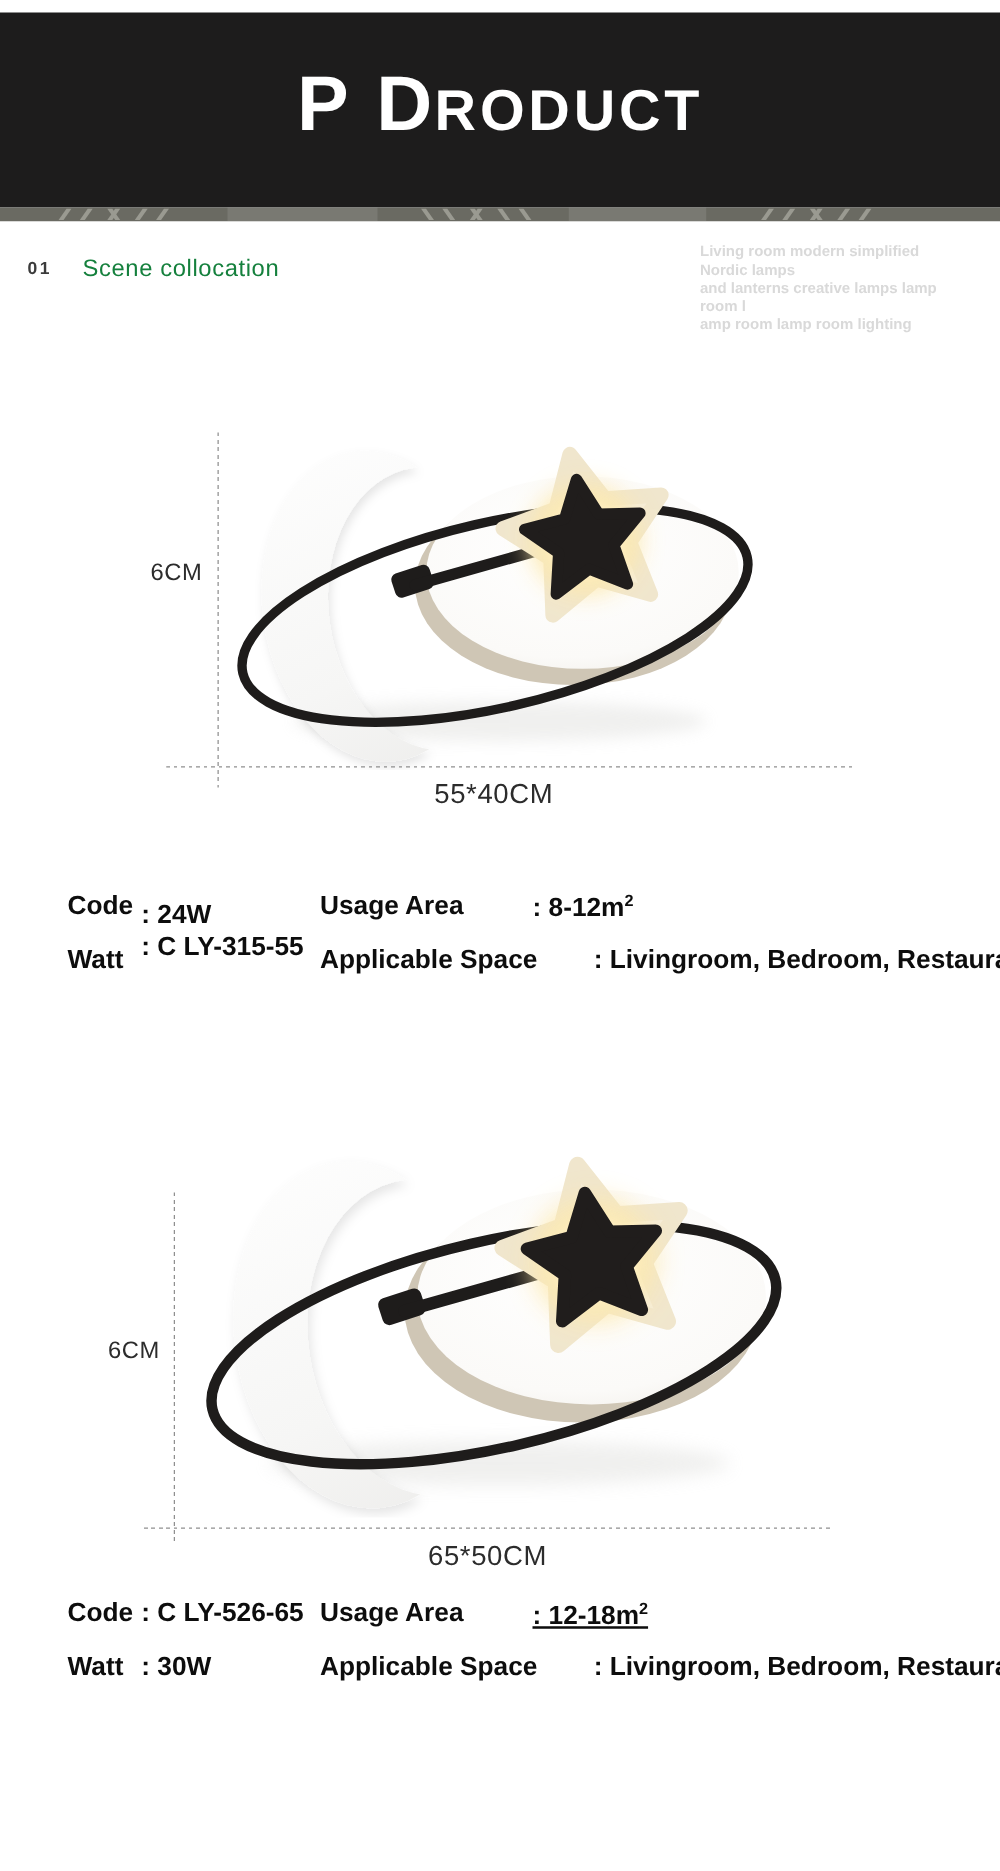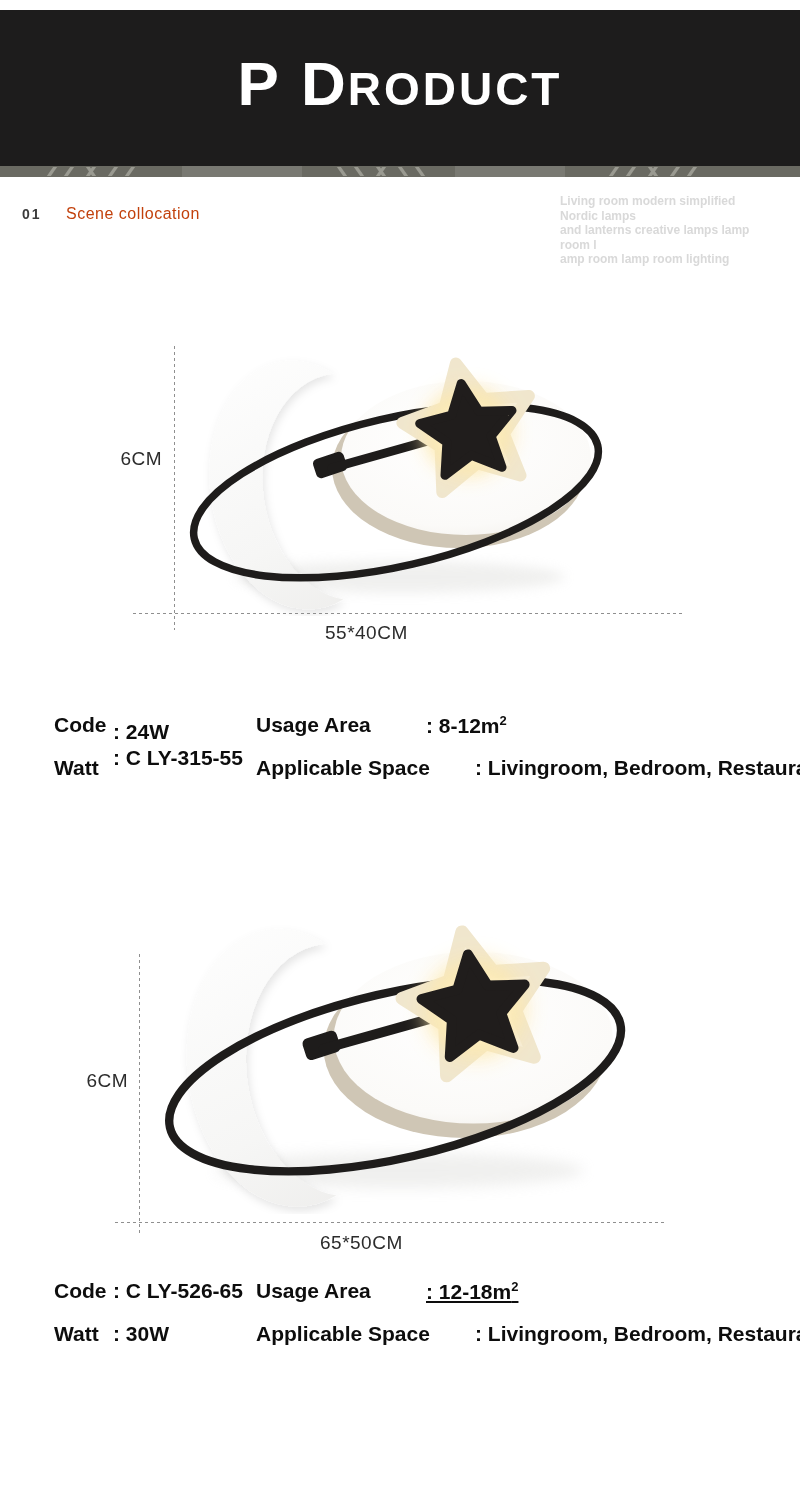--- a/index.html
+++ b/index.html
@@ -23,32 +23,32 @@
   .lean-r .mk { transform:skewX(-35deg); }
   .lean-l .mk { transform:skewX(35deg); }
   .xmk { position:relative; width:14px; height:9px; background:none !important; transform:none !important; }
   .xmk::before, .xmk::after { content:""; position:absolute; left:5px; top:0; width:4px; height:9px; background:#9a9a91; }
   .xmk::before { transform:skewX(-35deg); }
   .xmk::after  { transform:skewX(35deg); }
 
   
   .sec-num   { position:absolute; left:22px; top:206px; font-size:14px; font-weight:bold;
                color:#3b3b3b; letter-spacing:2px; }
-  .sec-title { position:absolute; left:66px; top:205px; font-size:16px; color:#c2410c;
+  .sec-title { position:absolute; left:66px; top:205px; font-size:19px; color:#15803d;
                letter-spacing:0.5px; }
   .sec-desc  { position:absolute; left:560px; top:194px; width:215px; font-size:12px;
                line-height:14.5px; color:#d9d9d9;font-weight:bold; }
 
   
   .dim-v { position:absolute; width:1px;
            background-image:repeating-linear-gradient(to bottom,#8f8f8f 0 3px,transparent 3px 6px); }
   .dim-h { position:absolute; height:1px;
            background-image:repeating-linear-gradient(to right,#8f8f8f 0 3px,transparent 3px 6px); }
   .dim-label  { position:absolute; font-size:19px; color:#2c2c2c; letter-spacing:0.5px; text-align:right; }
-  .size-label { position:absolute; font-size:19px; color:#2c2c2c; letter-spacing:0.5px; text-align:left; }
+  .size-label { position:absolute; font-size:22px; color:#2c2c2c; letter-spacing:0.5px; text-align:center; }
 
   
   .spec-run { position:absolute; font-size:21px; font-weight:bold; color:#0d0d0d; white-space:nowrap; }
   .spec-run sup { font-size:13px; }
 
   .lamp { position:absolute; }
   .hidden-defs { position:absolute; width:0; height:0; overflow:hidden; }
 </style>
 </head>
 <body>

